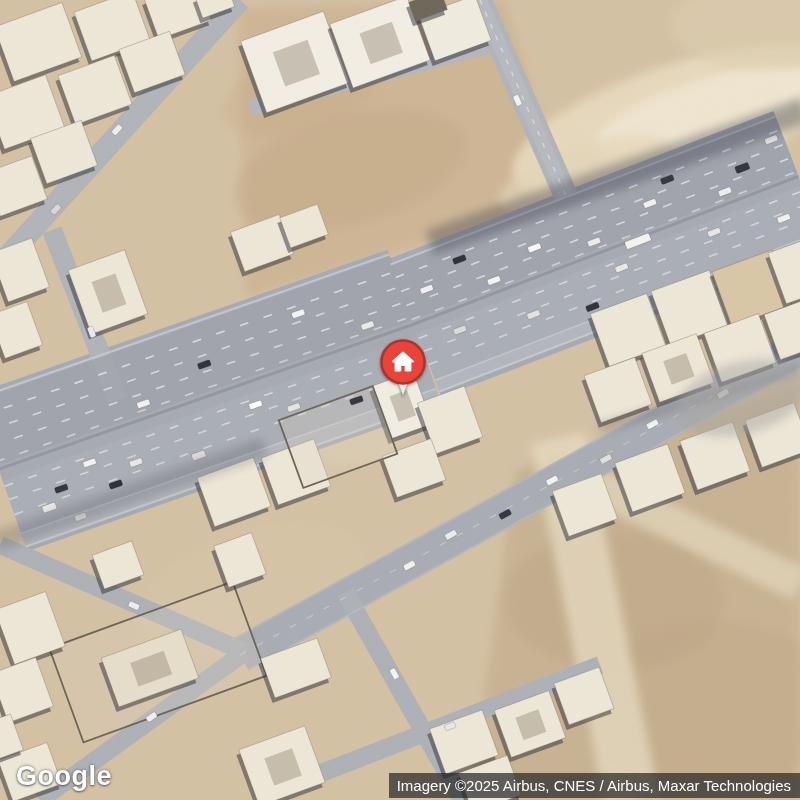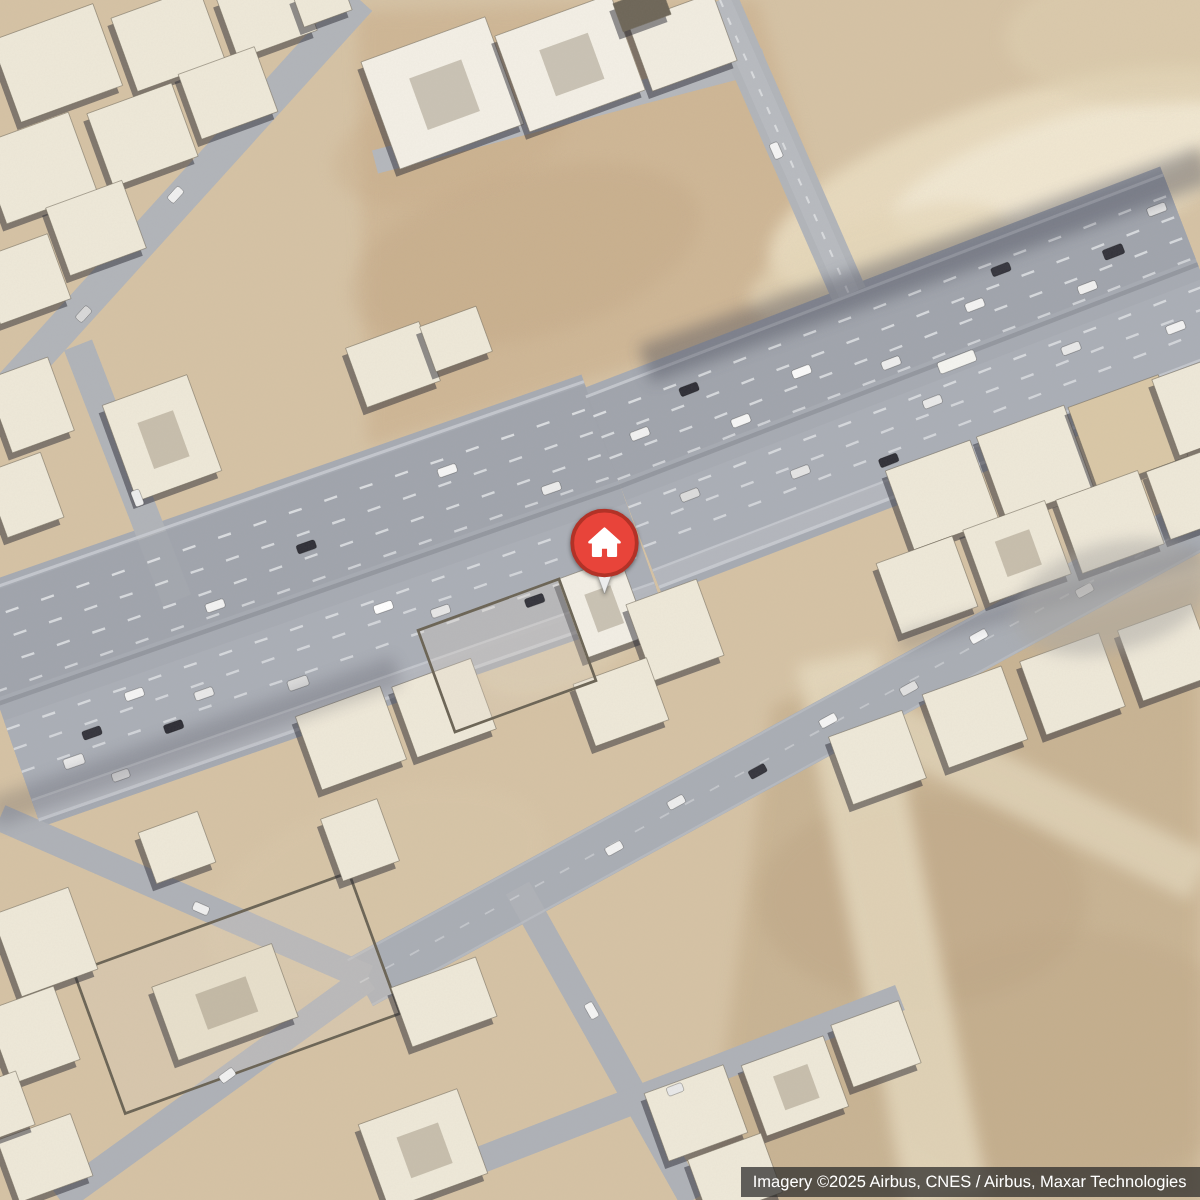--- a/index.html
+++ b/index.html
@@ -5,21 +5,21 @@
   html,body{margin:0;padding:0;background:#d5c2a4;}
   .stage{position:relative;width:800px;height:800px;overflow:hidden;
          font-family:"Liberation Sans",sans-serif;}
   #map-svg{position:absolute;left:0;top:0;width:800px;height:800px;display:block;}
   .marker{position:absolute;width:48px;height:62px;z-index:40;
           filter:drop-shadow(0 1px 1.5px rgba(0,0,0,0.45));}
   .logo{position:absolute;left:16px;bottom:8px;z-index:50;
         font-size:27px;font-weight:bold;letter-spacing:0.5px;color:#ffffff;
         text-shadow:0 0 3px rgba(90,90,90,0.9),0 1px 2px rgba(60,60,60,0.7);}
   .attribution{position:absolute;right:0;bottom:2px;z-index:50;
-        background:rgba(40,40,40,0.72);color:#ffffff;font-size:11px;
+        background:rgba(40,40,40,0.72);color:#ffffff;font-size:15px;
         padding:4px 9px 4px 8px;white-space:nowrap;}
 </style>
 </head>
 <body>
 
 <div class="stage">
   <svg id="map-svg" xmlns="http://www.w3.org/2000/svg" viewBox="0 0 800 800">
       <defs>
         <filter id="b1" x="-60%" y="-60%" width="220%" height="220%">
           <feGaussianBlur stdDeviation="5"></feGaussianBlur>
@@ -350,15 +350,16 @@
     </svg>
 
   <div class="marker" style="left: 379px; top: 339px;">
     <svg width="48" height="62" viewBox="0 0 48 62" xmlns="http://www.w3.org/2000/svg">
       <polygon points="17,38 31,38 24,57" stroke="rgba(120,120,120,0.5)" stroke-width="0.5" fill="#ececec"></polygon>
       <circle cx="24" cy="23" r="21.5" stroke-width="2.5" fill="#E8443A" stroke="#B23227"></circle>
       <path d="M24 13.5 L34 22.5 L31.5 22.5 L31.5 31.5 L26.6 31.5 L26.6 26 L21.4 26 L21.4 31.5 L16.5 31.5 L16.5 22.5 L14 22.5 Z" stroke-width="1.8" stroke-linejoin="round" fill="#ffffff" stroke="#ffffff"></path>
     </svg>
   </div>
 
+  <div class="logo">Google</div>
 
   <div class="attribution">Imagery ©2025 Airbus, CNES / Airbus, Maxar Technologies</div>
 </div>
 
 </body></html>

